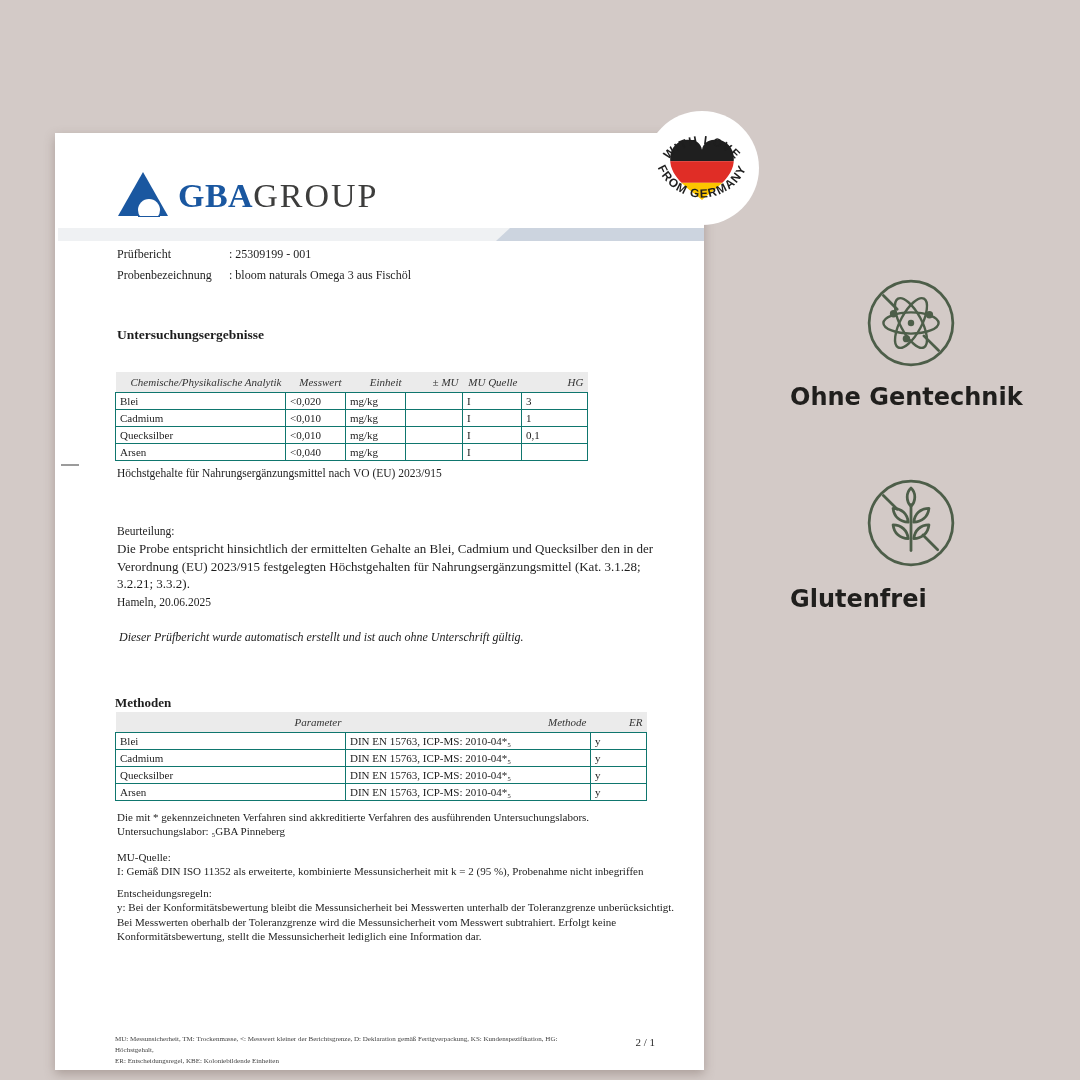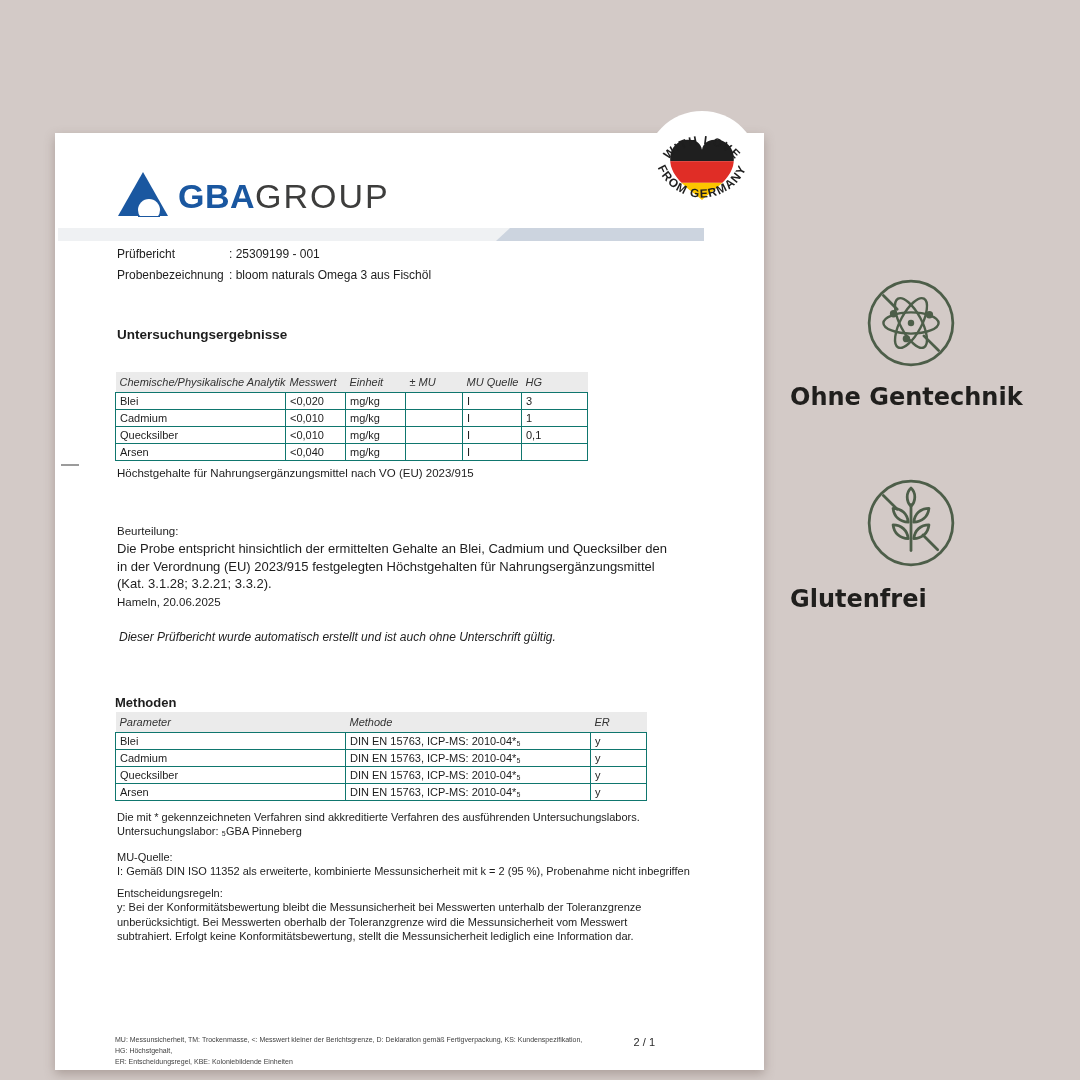--- a/index.html
+++ b/index.html
@@ -5,23 +5,23 @@
   html,body{margin:0;padding:0;}
   body{width:1080px;height:1080px;font-family:"Liberation Sans","DejaVu Sans",sans-serif;}
   .canvas{position:relative;width:1080px;height:1080px;background:#d3cac7;overflow:hidden;}
 
   
   .headline{position:absolute;left:33px;top:18px;width:1010px;
     font-family:"DejaVu Sans","Liberation Sans",sans-serif;
     font-weight:bold;font-size:66px;letter-spacing:-2px;color:#2b2629;}
 
   
-  .doc{position:absolute;left:55px;top:133px;width:709px;height:937px;background:#ffffff;
+  .doc{position:absolute;left:55px;top:133px;width:649px;height:937px;background:#ffffff;
     box-shadow:0 4px 10px rgba(96,76,70,.35);overflow:hidden;
-    font-family:Liberation Sans, sans-serif;color:#1d1d1d;}
+    font-family:Liberation Serif, serif;color:#1d1d1d;}
 
   
   .logo{position:absolute;left:63px;top:38px;display:flex;align-items:center;gap:10px;}
   .logo-text{font-size:34px;line-height:1;}
   .logo-gba{font-weight:bold;color:#1a57a0;letter-spacing:.5px;}
   .logo-group{font-weight:normal;color:#3d3d3c;letter-spacing:2px;}
 
   
   .band-light{position:absolute;left:3px;top:95px;width:452px;height:13px;background:#eff1f3;}
   .band-accent{position:absolute;left:441px;top:95px;width:208px;height:13px;background:#ccd4df;
@@ -35,21 +35,21 @@
 
   .sec-heading{position:absolute;left:62px;font-weight:bold;font-size:13.5px;}
   .h-results{top:194px;}
   .h-methods{top:562px;font-size:13px;left:60px;}
 
   
   .tblwrap{position:absolute;}
   .results-wrap{left:60px;top:239px;width:472px;}
   .methods-wrap{left:60px;top:579px;width:531px;}
   table{border-collapse:collapse;table-layout:fixed;width:100%;}
-  th{background:#ebebeb;font-style:italic;font-weight:normal;text-align:left;
+  th{background:#ebebeb;font-style:italic;font-weight:normal;text-align:right;
      font-size:11px;padding:4px 4px;color:#333;white-space:nowrap;overflow:hidden;}
   td{border:1px solid #0f766e;font-size:11px;padding:1px 4px;height:14px;
      white-space:nowrap;overflow:hidden;}
 
   .note{position:absolute;left:62px;font-size:11.5px;}
   .n-hoechst{top:334px;}
   .h-beurteilung{position:absolute;left:62px;top:392px;font-size:11.5px;}
   .p-beurteilung{position:absolute;left:62px;top:407px;width:560px;font-size:13px;line-height:1.35;}
   .n-date{top:463px;}
   .n-auto{position:absolute;left:64px;top:497px;font-size:12px;font-style:italic;color:#222;}

